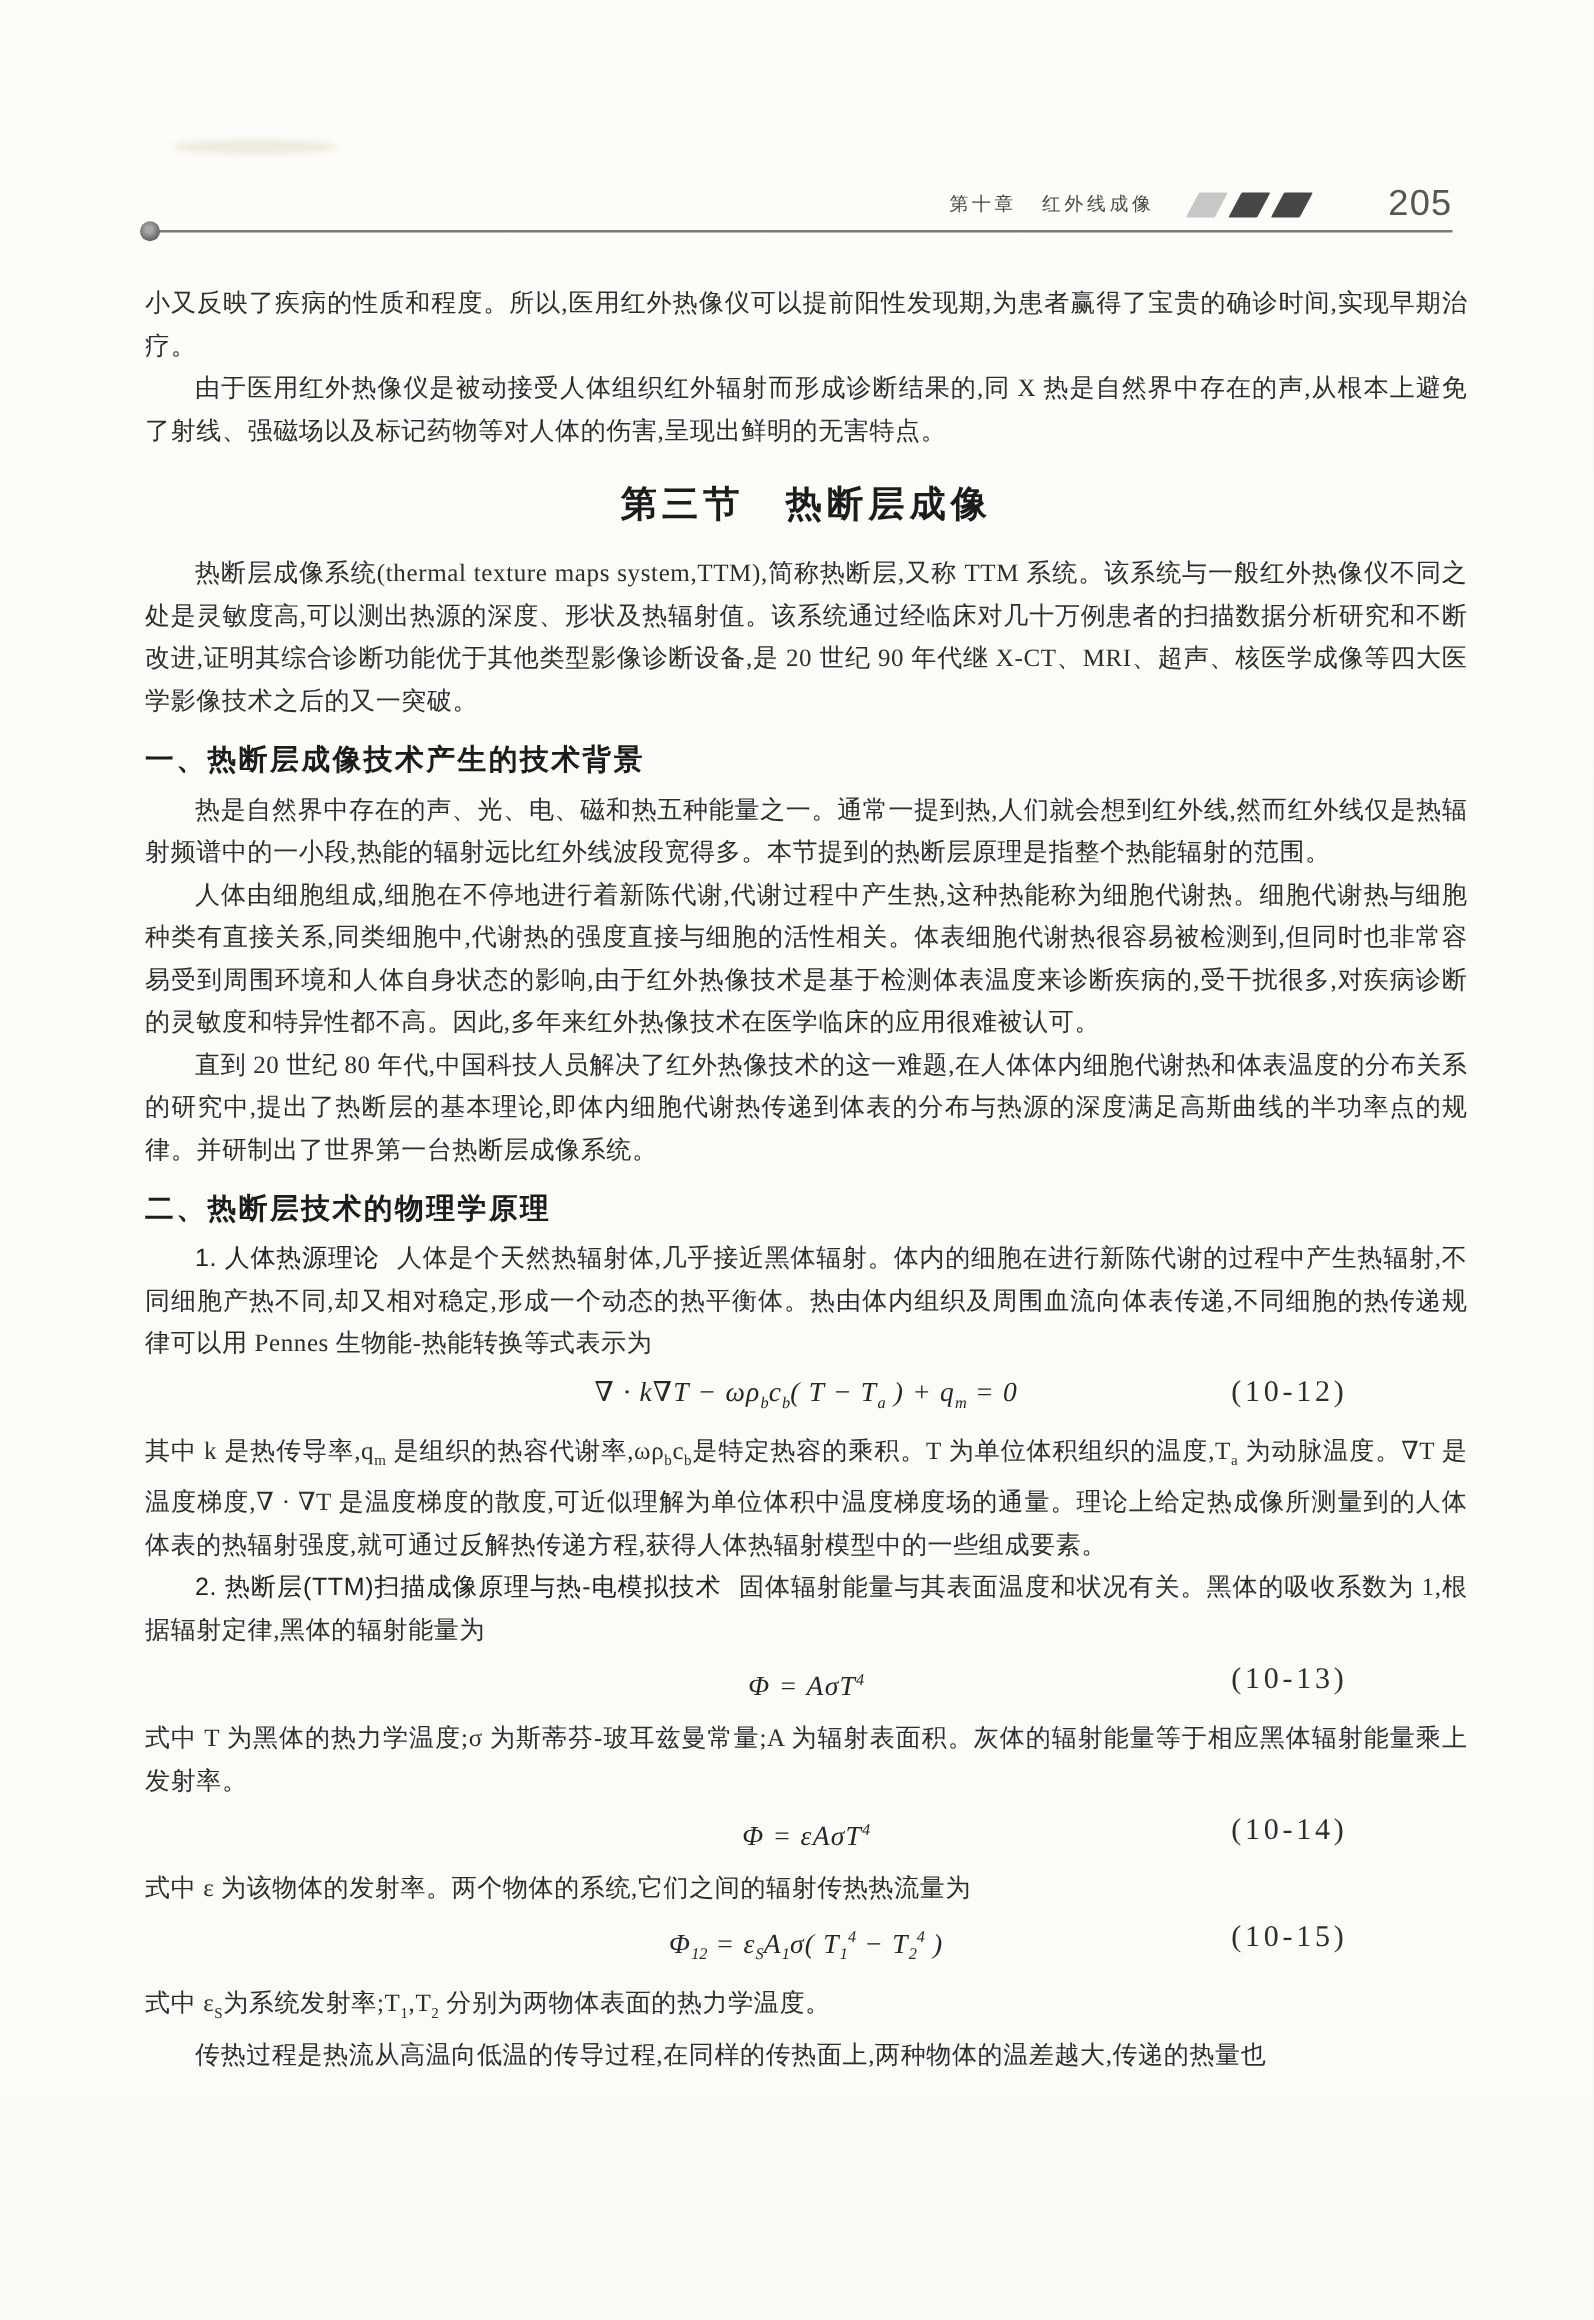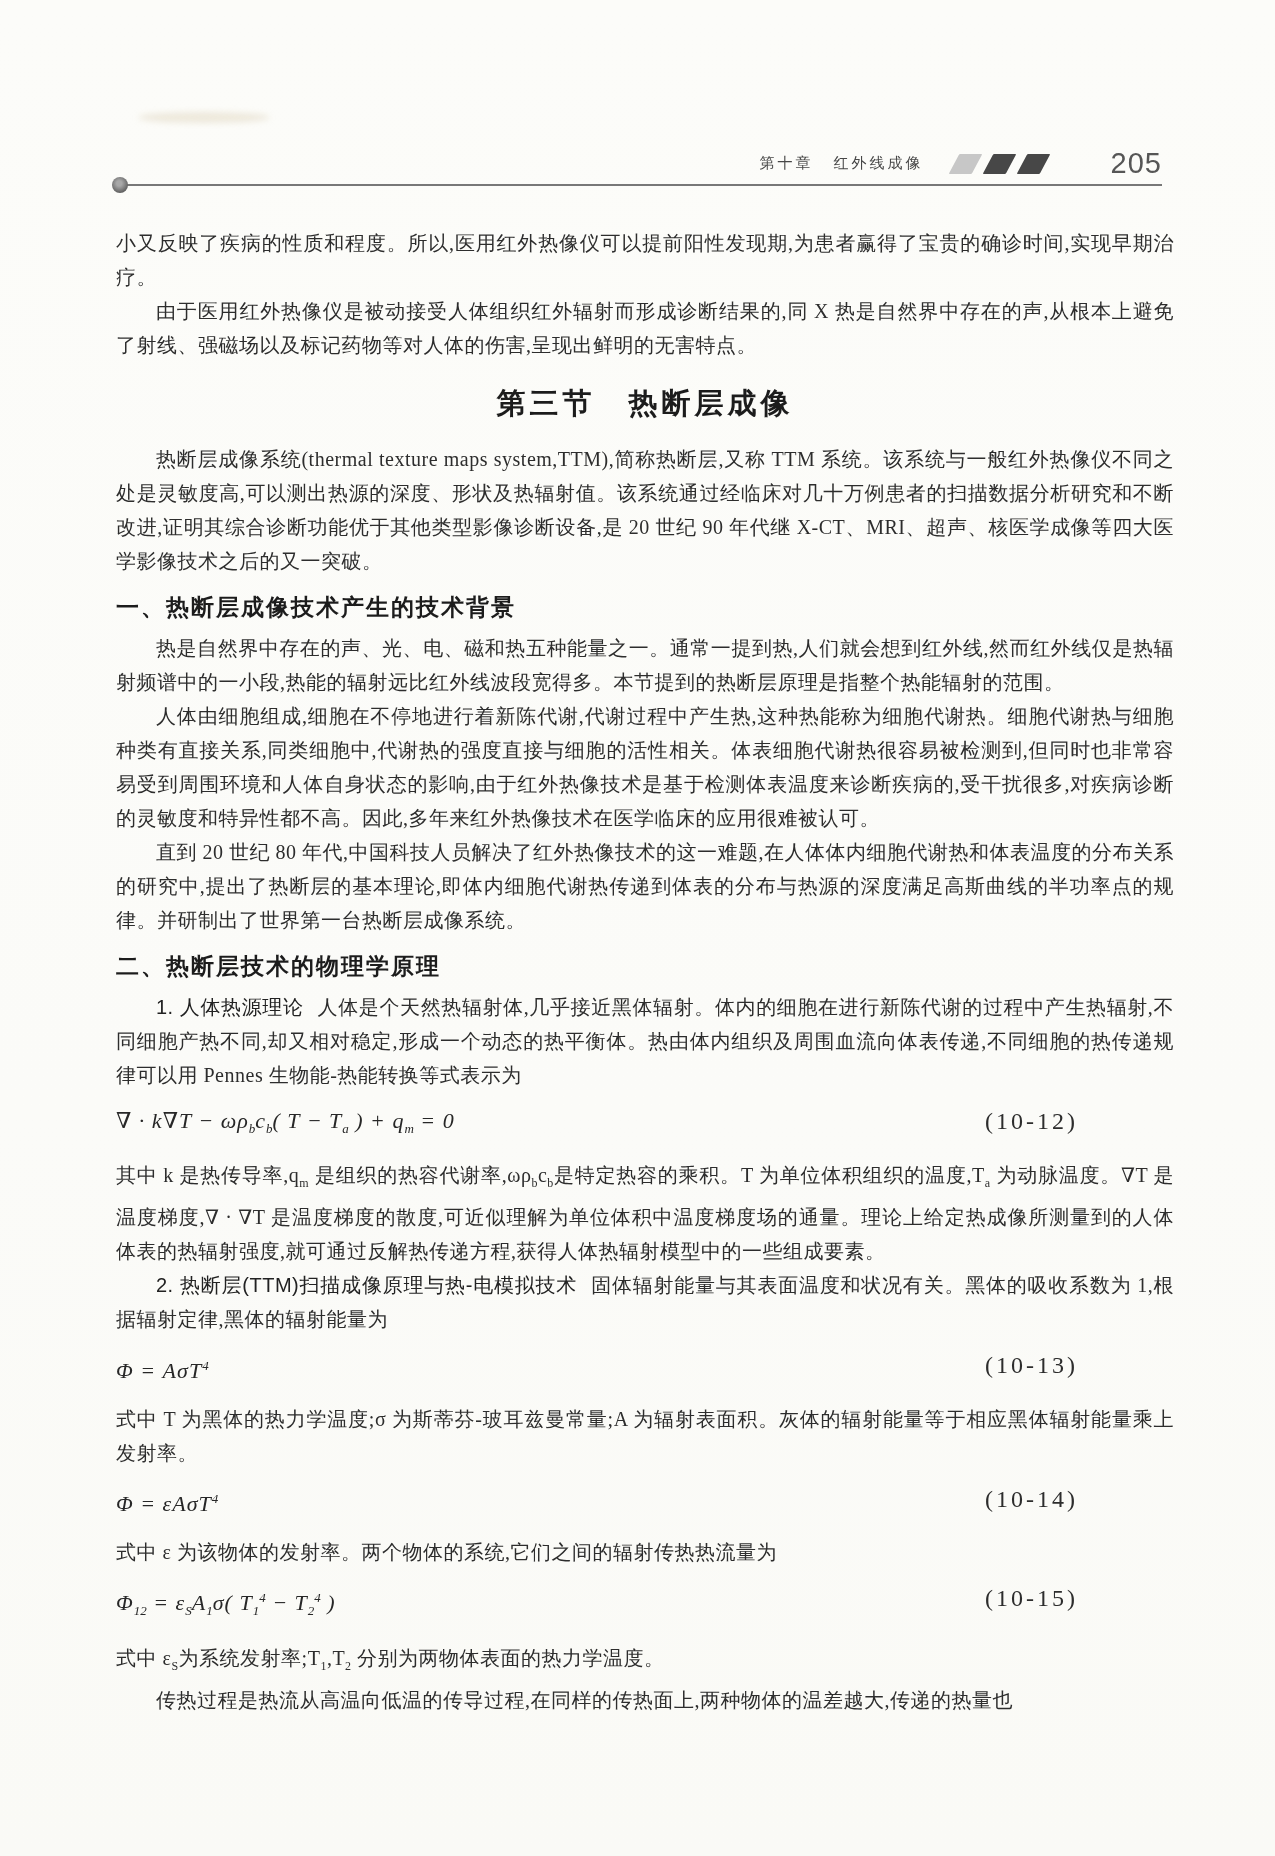--- a/index.html
+++ b/index.html
@@ -49,21 +49,21 @@
   h1.section{
     margin:22px 0 18px;text-align:center;font-size:29px;font-weight:700;
     letter-spacing:4px;color:var(--heading);
     font-family:"Liberation Sans","DejaVu Sans",sans-serif;
   }
   h2.sub{
     margin:14px 0 8px;font-size:23px;font-weight:700;
     letter-spacing:2px;color:var(--heading);
     font-family:"Liberation Sans","DejaVu Sans",sans-serif;
   }
-  .formula-row{position:relative;text-align:left;margin:4px 0;line-height:50px;}
+  .formula-row{position:relative;text-align:center;margin:4px 0;line-height:36px;}
   .formula{font-style:italic;font-size:22px;letter-spacing:1px;color:#272727;}
   .formula sub,.formula sup{font-size:13px;letter-spacing:0;}
   p.body sub{font-size:12px;}
   .eq-label{
     position:absolute;right:96px;top:0;font-style:normal;font-size:24px;
     letter-spacing:3px;color:var(--text);
   }
 </style>
 </head>
 <body>

